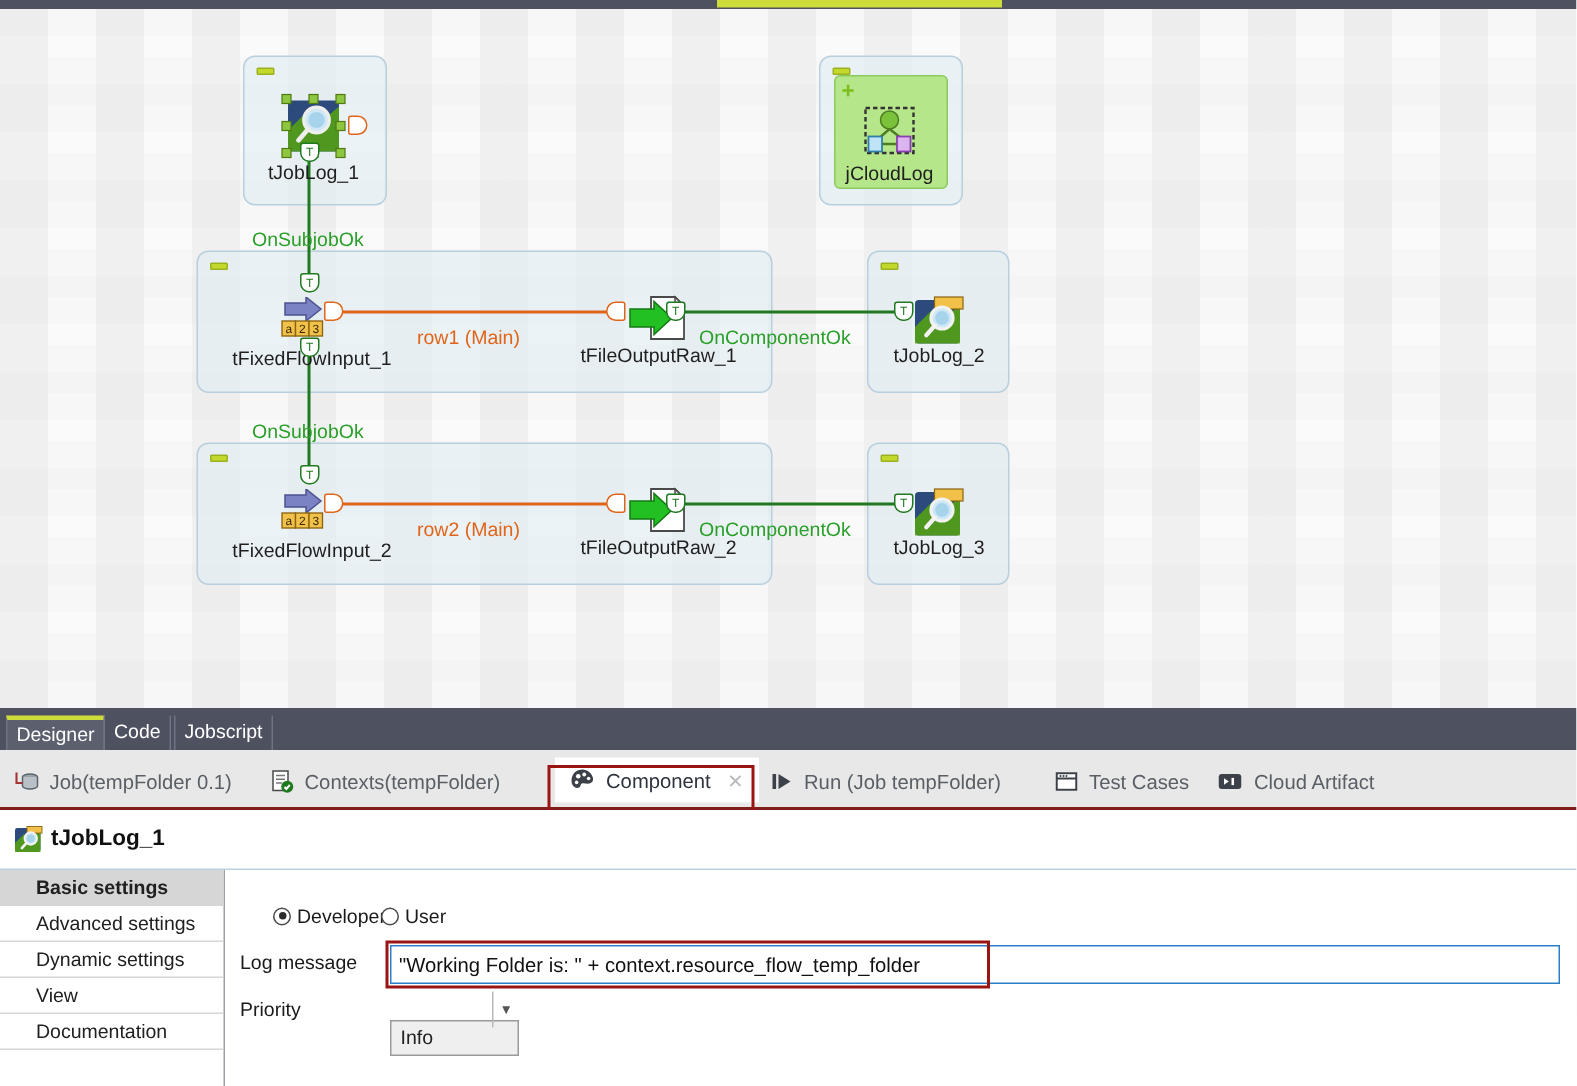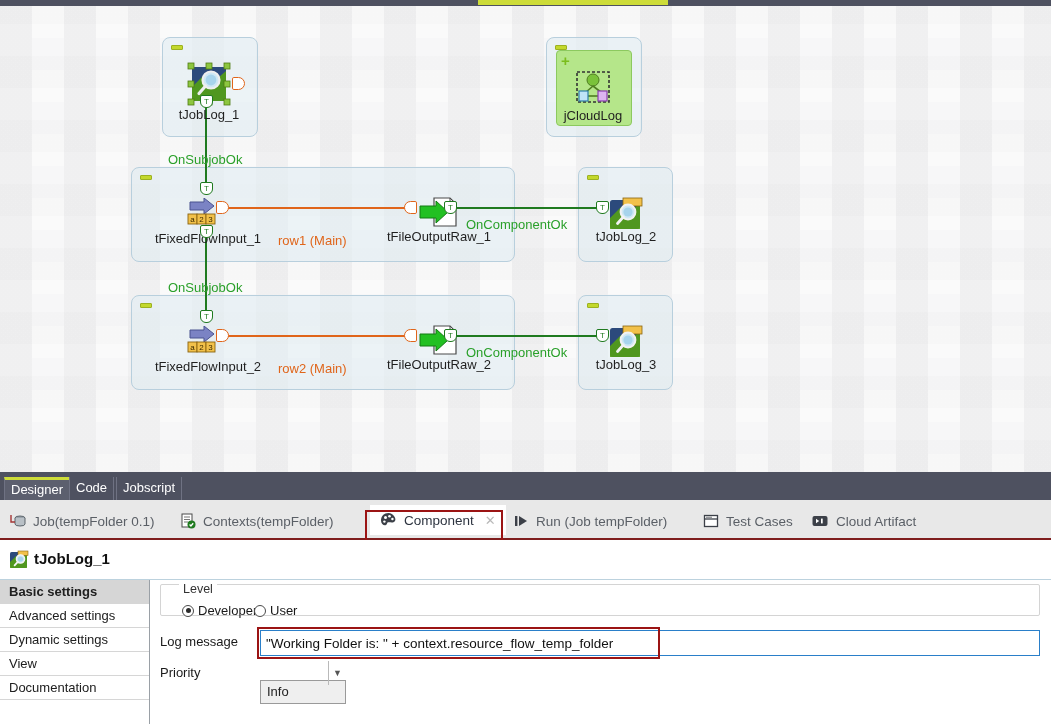--- a/index.html
+++ b/index.html
@@ -60,21 +60,21 @@
     white-space:nowrap; font-size:13px; color:#1f1f1f;
   }
 
   
   .link { position:absolute; background:#1f7a1f; }
   .link-orange { position:absolute; background:#e0651a; height:2px; }
   .link-label {
     position:absolute; white-space:nowrap; font-size:13px;
   }
   .lbl-green { color:#2aa02a; }
-  .lbl-orange { color:#e0651a;margin-top:16px; }
+  .lbl-orange { color:#e0651a; }
 
   
   .conn-sq {
     position:absolute; width:13px; height:13px;
     background:#ffffff; border:1px solid #1f7a1f;
     border-radius:2px 2px 6px 6px;
     font-size:8px; line-height:11px; color:#1f7a1f; text-align:center;
   }
   .conn-rnd {
     position:absolute; width:13px; height:13px;
@@ -126,21 +126,21 @@
     position:absolute; left:34px; top:10px;
     font-size:15px; font-weight:bold; color:#111;
   }
 
   
   #settings-side {
     position:absolute; left:0; top:580px; width:150px; height:144px;
     background:#ffffff; border-right:1px solid #9aa0a6;
   }
   .sitem {
-    height:24px; line-height:24px; padding-left:9px;
+    height:24px; line-height:24px; padding-left:24px;
     font-size:13px; color:#202020;
     border-bottom:1px solid #d6d6d6;
   }
   .sitem.active { background:#d6d6d6; font-weight:bold; }
 
   
   #settings-main {
     position:absolute; left:150px; top:580px; width:901px; height:144px;
     background:#ffffff;
   }
@@ -452,23 +452,20 @@
 <div id="settings-side">
   <div class="sitem active">Basic settings</div>
   <div class="sitem">Advanced settings</div>
   <div class="sitem">Dynamic settings</div>
   <div class="sitem">View</div>
   <div class="sitem">Documentation</div>
 </div>
 
 <div id="settings-main">
 
-  <div id="level-group">
-    <div id="level-legend">Level</div>
-  </div>
 
   <div class="radio-wrap" style="left:32px;">
     <span class="radio on"></span>
     <span>Developer</span>
   </div>
   <div class="radio-wrap" style="left:104px;">
     <span class="radio"></span>
     <span>User</span>
   </div>
 

